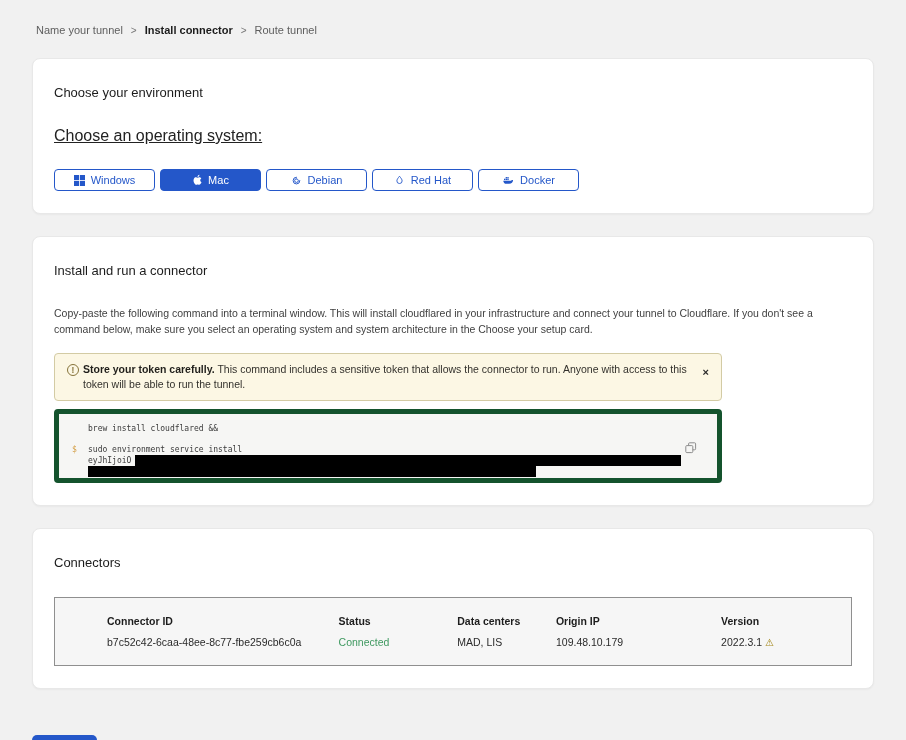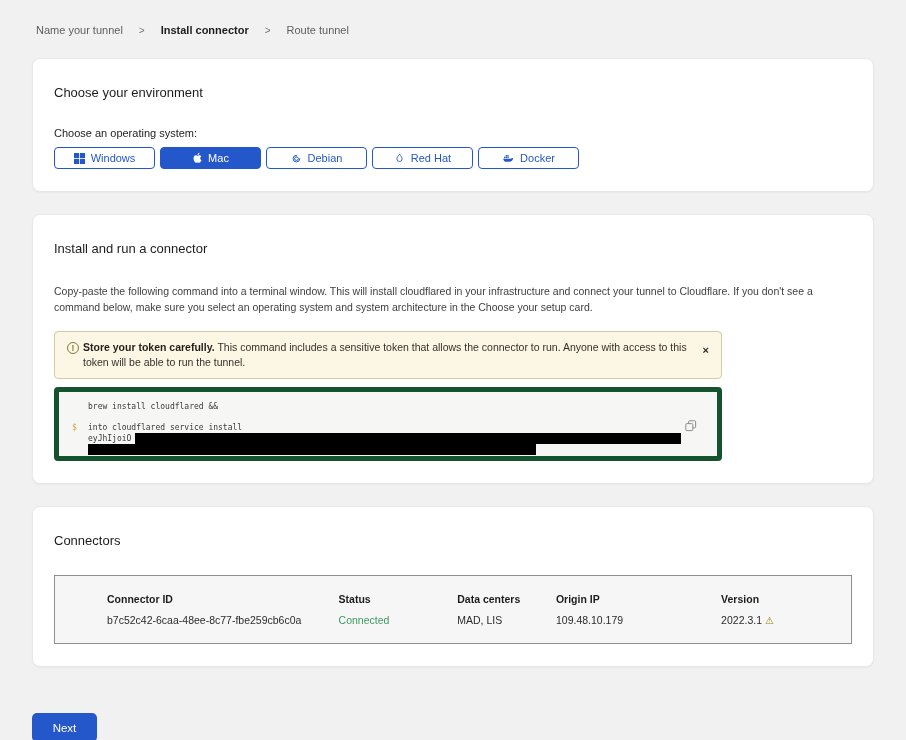--- a/index.html
+++ b/index.html
@@ -11,21 +11,21 @@
     overflow: hidden;
   }
 
   
   .breadcrumb {
     padding: 24px 0 0 36px;
     font-size: 11px;
     color: #5e5e5e;
     display: flex;
     align-items: center;
-    gap: 16px;
+    gap: 8px;
   }
   .crumb { cursor: default; }
   .crumb.active { font-weight: bold; color: #1c1c1c; }
   .crumb-sep { color: #777; font-size: 10px; }
 
   
   .page { margin: 22px 32px 0; }
   .card {
     background: #fff;
     border: 1px solid #e8e8e8;
@@ -36,21 +36,21 @@
   }
   .card h2 {
     font-size: 13px;
     line-height: 16px;
     font-weight: normal;
     color: #1c1c1c;
     margin-bottom: 26px;
   }
 
   
-  .os-label { font-size: 11px; color: #222; margin-bottom: 8px; }
+  .os-label { font-size: 16px; color: #222; margin-bottom: 24px; text-decoration: underline; }
   .os-row { display: flex; gap: 5px; }
   .os-btn {
     width: 101px; height: 22px;
     display: flex; align-items: center; justify-content: center; gap: 6px;
     background: #fff;
     border: 1px solid var(--accent, #2457c9);
     border-radius: 4px;
     color: var(--accent, #2457c9);
     font-size: 11px;
     cursor: pointer;
@@ -242,21 +242,21 @@
 
     <div class="warning-banner">
       <span class="alert-circle-icon">!</span>
       <b>Store your token carefully.</b><span> This command includes a sensitive token that allows the connector to run. Anyone with access to this token will be able to run the tunnel.</span>
       <button class="banner-close">×</button>
     </div>
 
     <div class="code-block">
       <div class="code-line1">brew install cloudflared &amp;&amp;</div>
       <span class="code-prompt">$</span>
-      <div class="code-line2">into cloudflared service install</div>
+      <div class="code-line2">sudo environment service install</div>
       <div class="code-line3">eyJhIjoiO</div>
       <div class="redact-bar bar1"></div>
       <div class="redact-bar bar2"></div>
       <button class="copy-btn">
         <svg width="12" height="12" viewBox="0 0 12 12" fill="none" stroke="#8d8d8d" stroke-width="1">
           <rect x="3.6" y="0.8" width="7" height="7" rx="1"></rect>
           <rect x="0.8" y="3.6" width="7" height="7" rx="1" fill="#f6f6f4"></rect>
         </svg>
       </button>
     </div>

